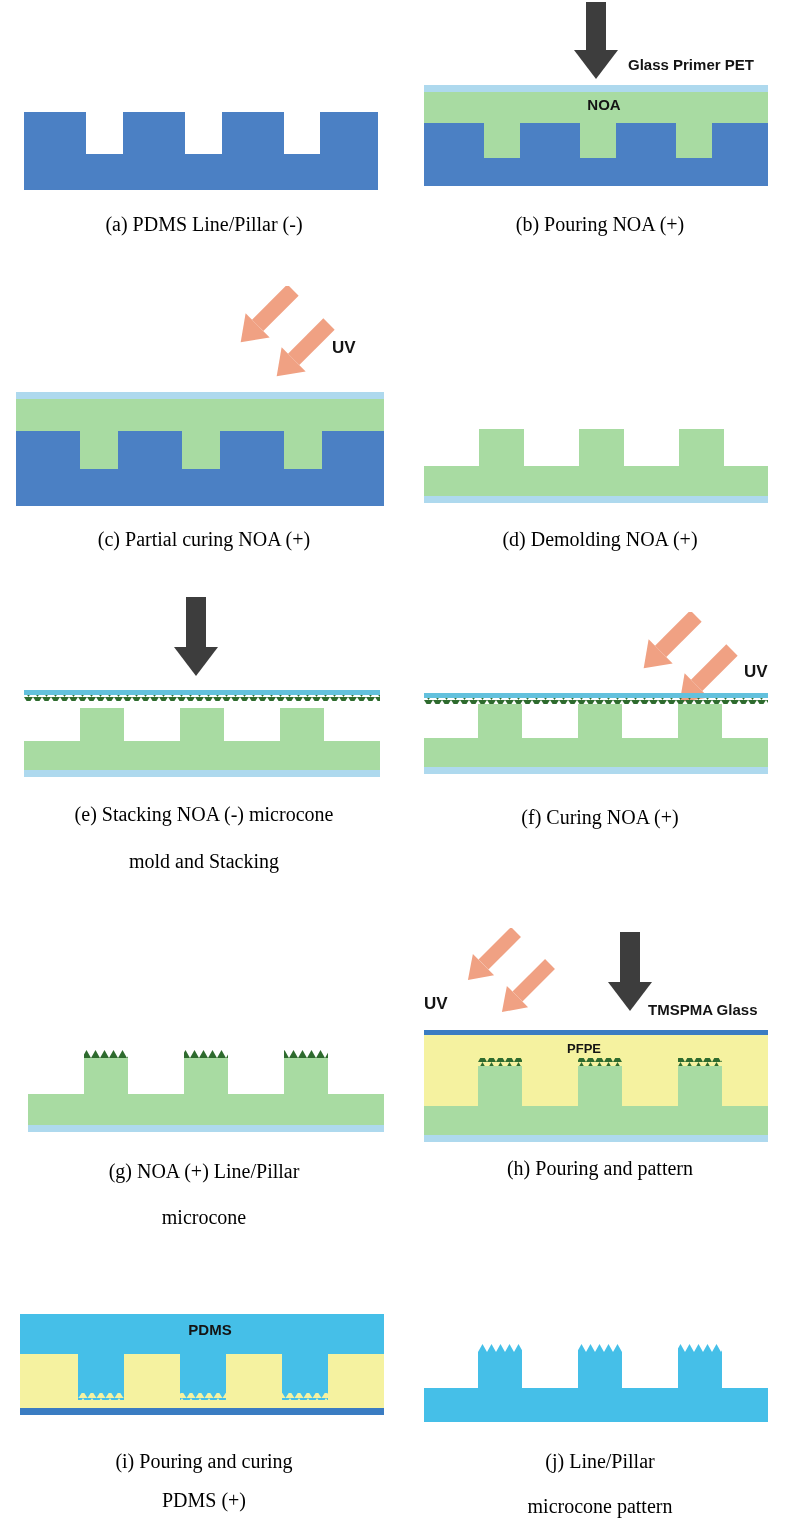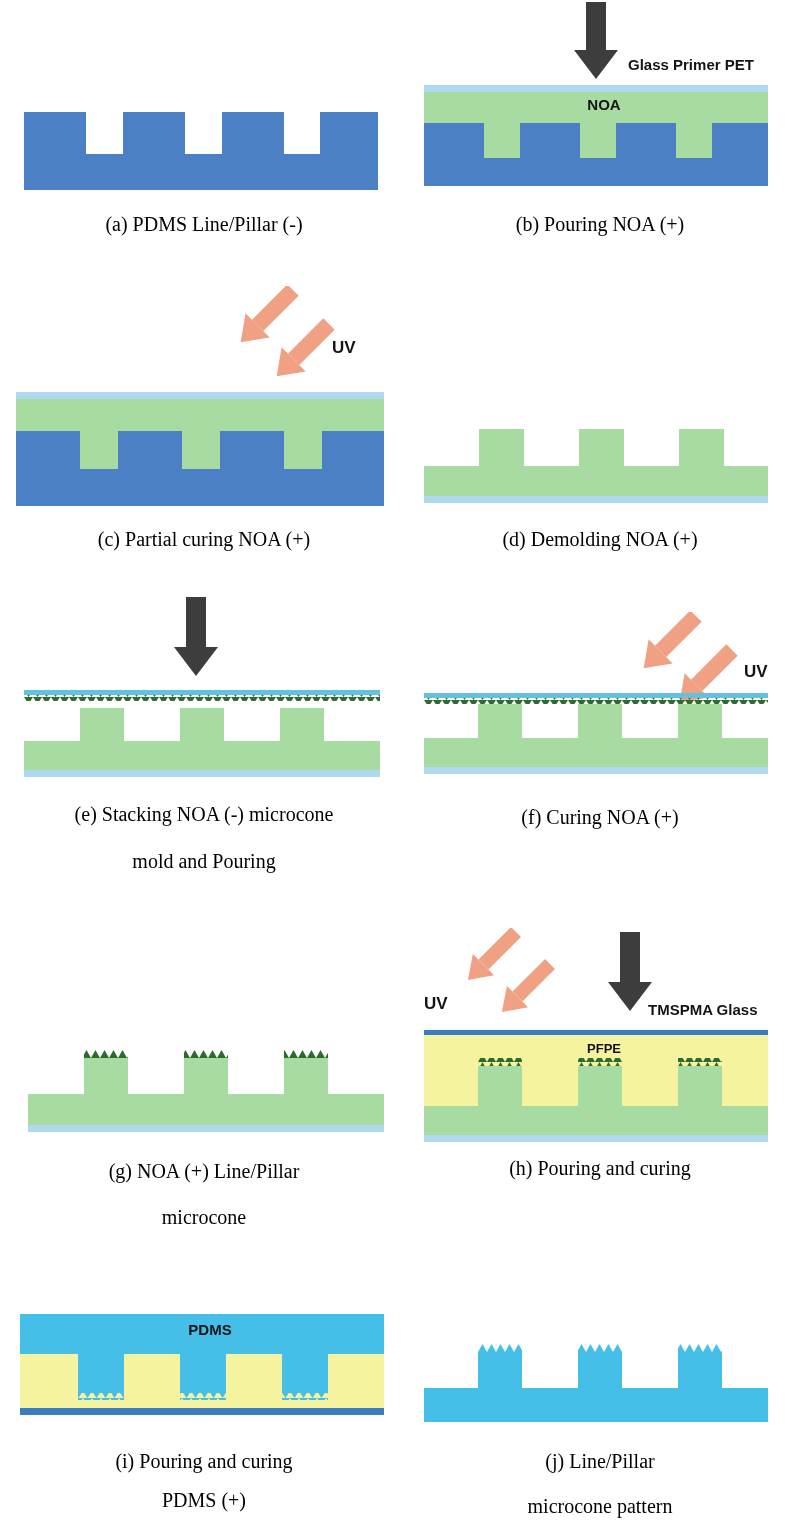--- a/index.html
+++ b/index.html
@@ -140,21 +140,21 @@
     <rect x="0" y="5" width="356" height="6" fill="url(#coneDarkDown)"></rect>
     <g>
       <rect class="c-green" x="56" y="18" width="44" height="33"></rect>
       <rect class="c-green" x="156" y="18" width="44" height="33"></rect>
       <rect class="c-green" x="256" y="18" width="44" height="33"></rect>
     </g>
     <rect class="c-green" x="0" y="51" width="356" height="29"></rect>
     <rect class="c-pet" x="0" y="80" width="356" height="7"></rect>
   </svg>
   <div class="caption" style="left:0;width:408px;top:803px">(e) Stacking NOA (-) microcone</div>
-  <div class="caption" style="left:0;width:408px;top:850px">mold and Pouring</div>
+  <div class="caption" style="left:0;width:408px;top:850px">mold and Stacking</div>
 
   <svg class="abs" style="left:610px;top:612px" width="155" height="95" viewBox="0 0 155 95">
     <g transform="translate(86,4) rotate(45)">
       <rect class="c-uv" x="-8" y="0" width="16" height="50"></rect>
       <polygon class="c-uv" points="-17,50 17,50 0,74"></polygon>
     </g>
     <g transform="translate(122,38) rotate(45)">
       <rect class="c-uv" x="-8" y="0" width="16" height="50"></rect>
       <polygon class="c-uv" points="-17,50 17,50 0,74"></polygon>
     </g>
@@ -217,22 +217,22 @@
       <rect x="254" y="28" width="44" height="8" fill="url(#coneDarkUp)"></rect>
     </g>
     <g>
       <rect class="c-green" x="54" y="36" width="44" height="40"></rect>
       <rect class="c-green" x="154" y="36" width="44" height="40"></rect>
       <rect class="c-green" x="254" y="36" width="44" height="40"></rect>
     </g>
     <rect class="c-green" x="0" y="76" width="344" height="29"></rect>
     <rect class="c-pet" x="0" y="105" width="344" height="7"></rect>
   </svg>
-  <div class="lbl center" style="left:424px;width:344px;top:1041px;font-size:13px">PFPE</div>
-  <div class="caption" style="left:400px;width:400px;top:1157px">(h) Pouring and curing</div>
+  <div class="lbl center" style="left:404px;width:344px;top:1041px;font-size:13px">PFPE</div>
+  <div class="caption" style="left:400px;width:400px;top:1157px">(h) Pouring and pattern</div>
 
   <svg class="abs" style="left:20px;top:1314px" width="364" height="101" viewBox="0 0 364 101">
     <rect class="c-cyan" x="0" y="0" width="364" height="40"></rect>
     <rect class="c-yellow" x="0" y="40" width="364" height="54"></rect>
     <g>
       <rect class="c-cyan" x="58" y="40" width="46" height="39"></rect>
       <rect class="c-cyan" x="160" y="40" width="46" height="39"></rect>
       <rect class="c-cyan" x="262" y="40" width="46" height="39"></rect>
     </g>
     <g>

